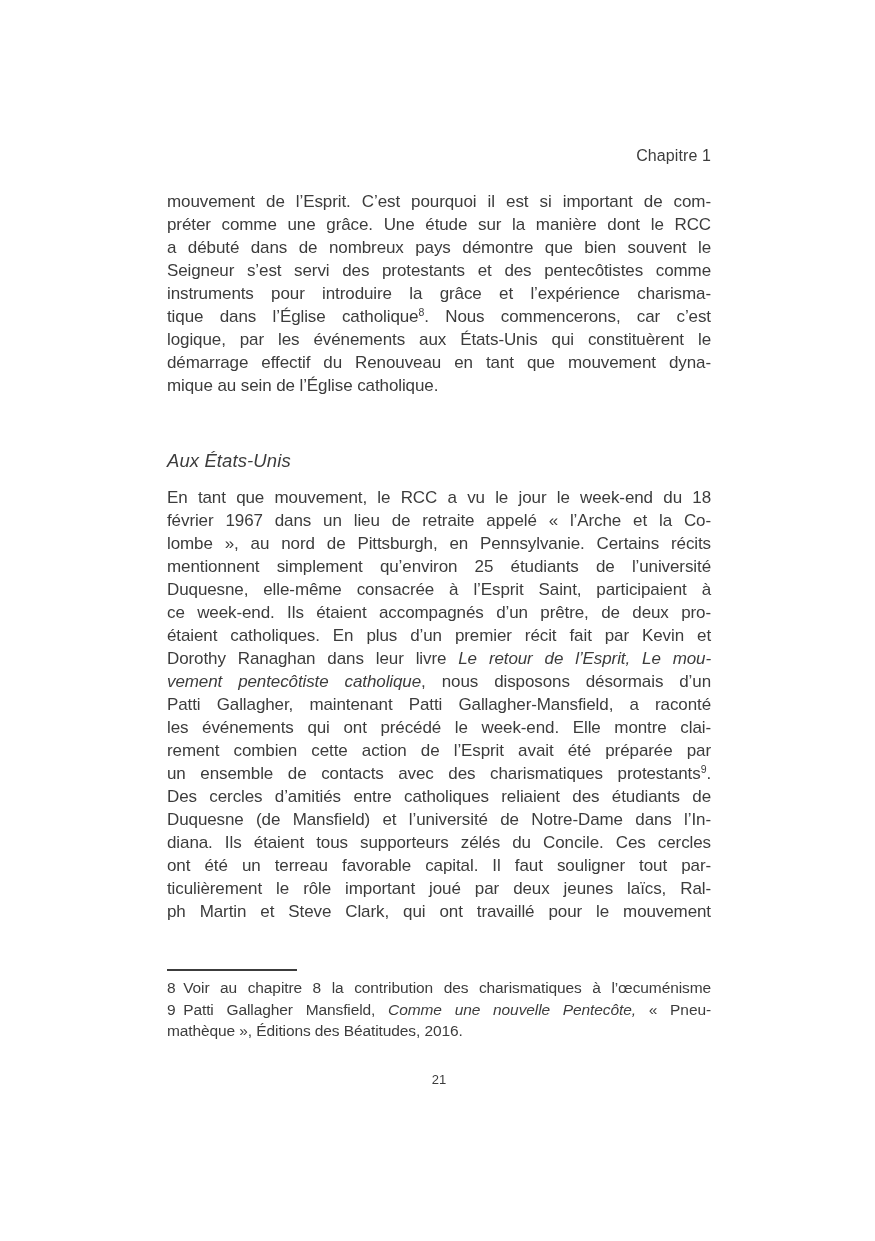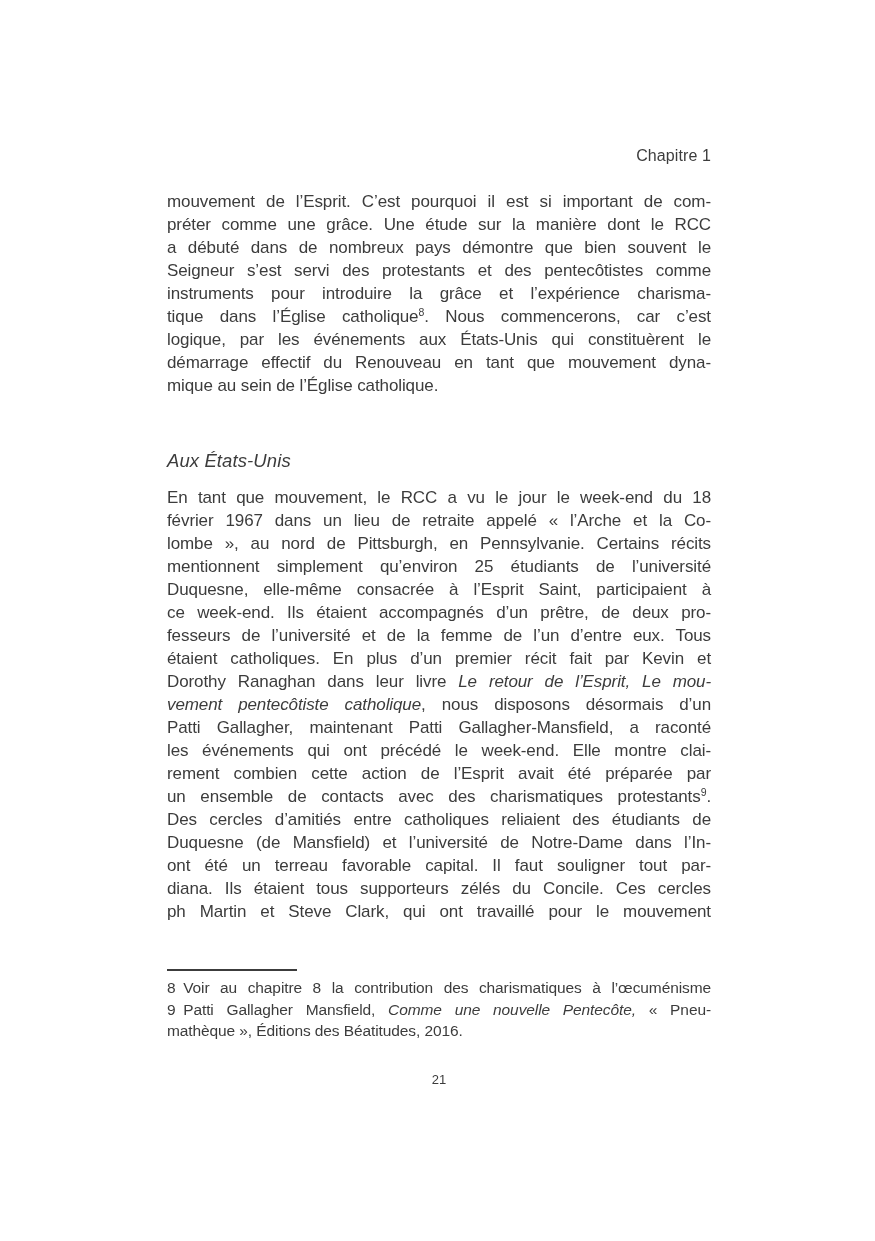--- a/index.html
+++ b/index.html
@@ -110,32 +110,32 @@
 
   <div class="section-heading">Aux États-Unis</div>
 
   <div class="body-par par2">
       <div class="tline"><span>En tant que mouvement, le RCC a vu le jour le week-end du 18</span></div>
       <div class="tline"><span>février 1967 dans un lieu de retraite appelé «&nbsp;l’Arche et la Co-</span></div>
       <div class="tline"><span>lombe&nbsp;», au nord de Pittsburgh, en Pennsylvanie. Certains récits</span></div>
       <div class="tline"><span>mentionnent simplement qu’environ 25 étudiants de l’université</span></div>
       <div class="tline"><span>Duquesne, elle-même consacrée à l’Esprit Saint, participaient à</span></div>
       <div class="tline"><span>ce week-end. Ils étaient accompagnés d’un prêtre, de deux pro-</span></div>
-      <div class="tline"><span>fesseurs de l’université et de la femme de l’un d’entre eux. Tous</span></div>
       <div class="tline"><span>étaient catholiques. En plus d’un premier récit fait par Kevin et</span></div>
       <div class="tline"><span>Dorothy Ranaghan dans leur livre </span><span class="it">Le retour de l’Esprit, Le mou-</span></div>
       <div class="tline"><span class="it">vement pentecôtiste catholique</span><span>, nous disposons désormais d’un</span></div>
       <div class="tline"><span>Patti Gallagher, maintenant Patti Gallagher-Mansfield, a raconté</span></div>
       <div class="tline"><span>les événements qui ont précédé le week-end. Elle montre clai-</span></div>
       <div class="tline"><span>rement combien cette action de l’Esprit avait été préparée par</span></div>
       <div class="tline"><span>un ensemble de contacts avec des charismatiques protestants</span><sup>9</sup><span>.</span></div>
       <div class="tline"><span>Des cercles d’amitiés entre catholiques reliaient des étudiants de</span></div>
       <div class="tline"><span>Duquesne (de Mansfield) et l’université de Notre-Dame dans l’In-</span></div>
+      <div class="tline"><span>diana. Ils étaient tous supporteurs zélés du Concile. Ces cercles</span></div>
       <div class="tline"><span>ont été un terreau favorable capital. Il faut souligner tout par-</span></div>
-      <div class="tline"><span>diana. Ils étaient tous supporteurs zélés du Concile. Ces cercles</span></div>
+      <div class="tline"><span>ticulièrement le rôle important joué par deux jeunes laïcs, Ral-</span></div>
       <div class="tline"><span>ph Martin et Steve Clark, qui ont travaillé pour le mouvement</span></div>
     </div>
 
   <div class="footnote-rule"></div>
 
   <div class="footnotes">
     <div>
         <div class="tline"><span>8 Voir au chapitre 8 la contribution des charismatiques à l’œcuménisme</span></div>
       </div>
     <div>

